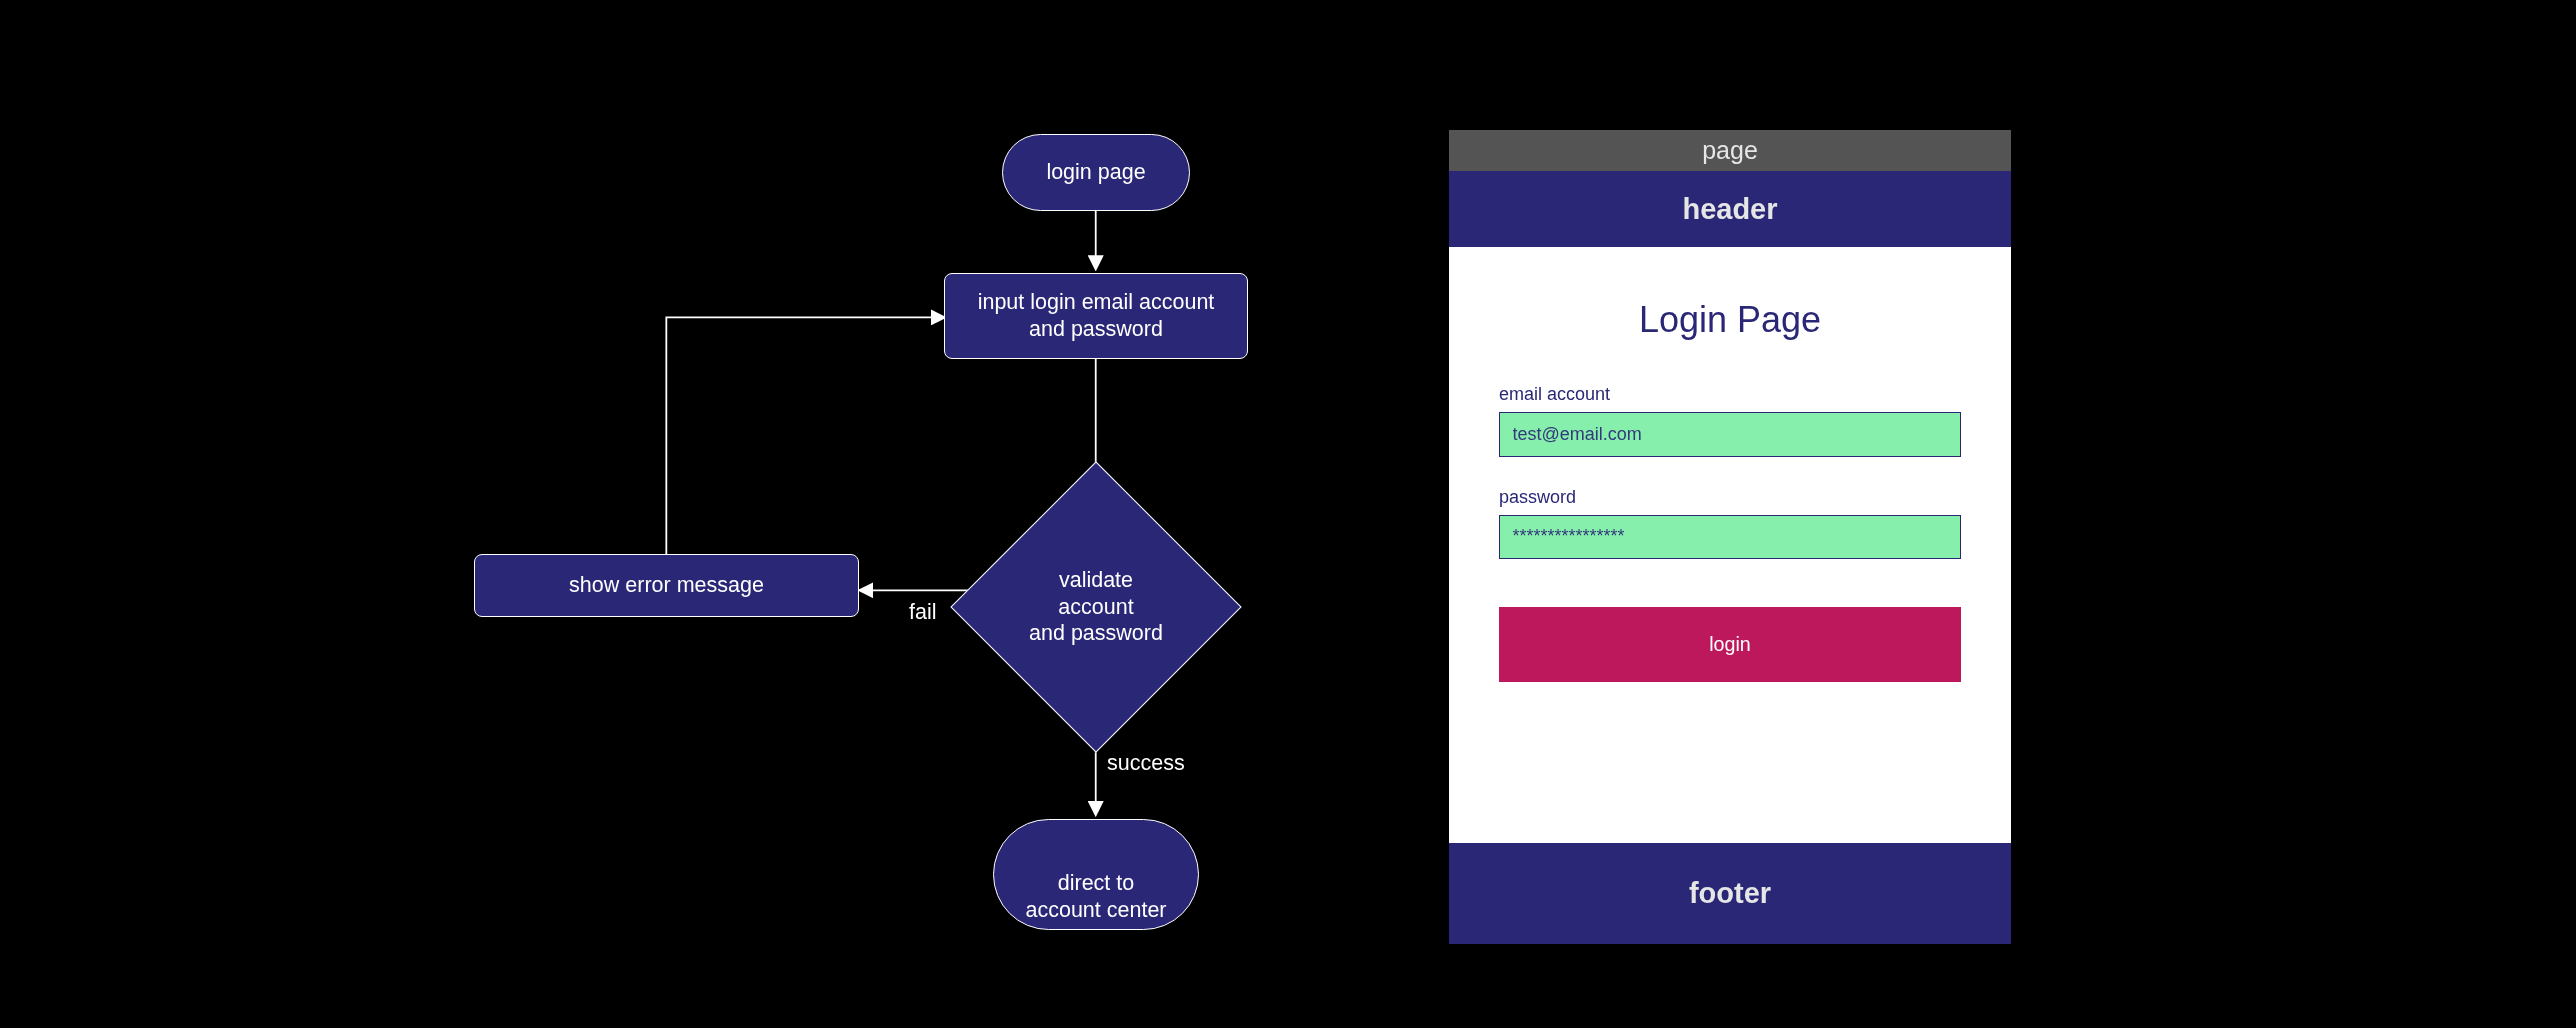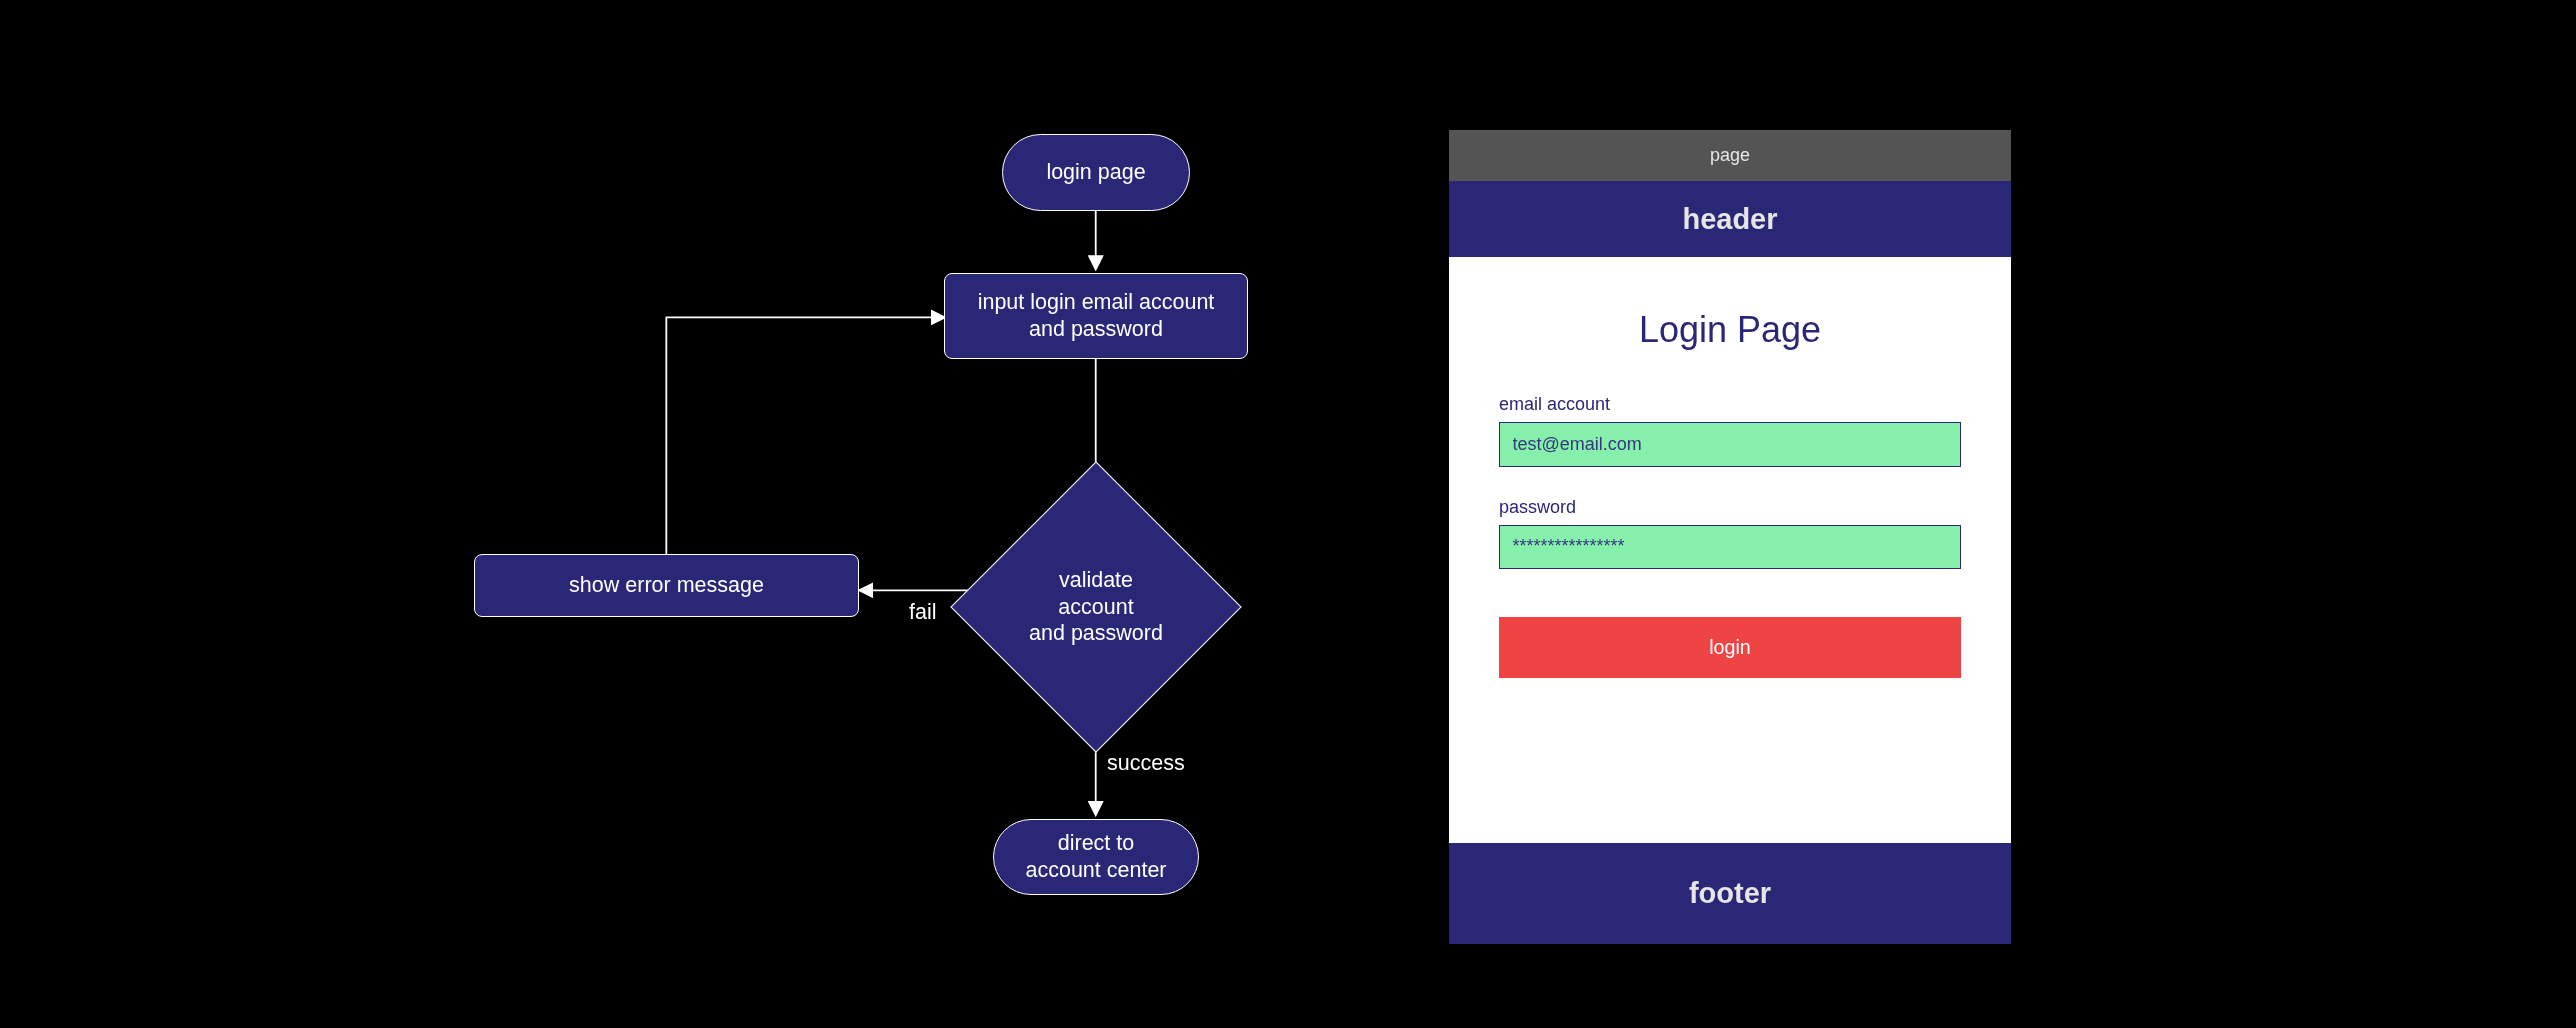--- a/index.html
+++ b/index.html
@@ -78,22 +78,22 @@
     width: 562px;
     height: 814px;
     background: #fff;
     display: flex;
     flex-direction: column;
   }
   .mock-page-tab {
     background: #545454;
     color: #e6e6e6;
     text-align: center;
-    font-size: 18px;
-    padding: 15px 0;
+    font-size: 25px;
+    padding: 6px 0;
   }
   .mock-header, .mock-footer {
     background: #2a2776;
     color: #e6e6e6;
     text-align: center;
     font-size: 29px;
     padding: 21.5px 0;
     font-weight: bold;
   }
   .mock-footer { margin-top: auto; padding: 34px 0; }
@@ -119,25 +119,25 @@
     width: 100%;
     border: 1.8px solid #2a2776;
     padding: 10.7px 12.5px;
     font-size: 18px;
     color: #2a2776;
     background: #86efac;
   }
   .mock-input::placeholder { color: #2a2776; opacity: .9; }
   .mock-login-btn {
     width: 100%;
-    background: #ef4444;
+    background: #be185d;
     color: #fff;
     text-align: center;
     font-size: 19.7px;
-    padding: 19px 0;
+    padding: 26px 0;
     border: none;
     margin-top: 18px;
     cursor: pointer;
   }
 </style>
 </head>
 <body>
 
 <div class="flowchart">
 
@@ -171,21 +171,21 @@
   <div class="fc-decision" style="left:519px; top:388px;">
     <div class="fc-decision-diamond"></div>
     <div class="fc-decision-text" style="white-space:pre-line;">validate account
 and password</div>
   </div>
 
   <div class="fc-node fc-process" style="left:0px; top:438px; width:385px; height:63px;">
     <span>show error message</span>
   </div>
 
-  <div class="fc-node fc-terminator" style="left:519px; top:703px; width:206px; height:76px; white-space:pre-line;">
+  <div class="fc-node fc-terminator" style="left:519px; top:703px; width:206px; height:111px; white-space:pre-line;align-items:flex-end;">
     <span>direct to
 account center</span>
   </div>
 
   <div class="fc-edge-label" style="left:435px; top:484px;">fail</div>
   <div class="fc-edge-label" style="left:633px; top:635px;">success</div>
 </div>
 
 <div class="mock">
   <div class="mock-page-tab">page</div>

